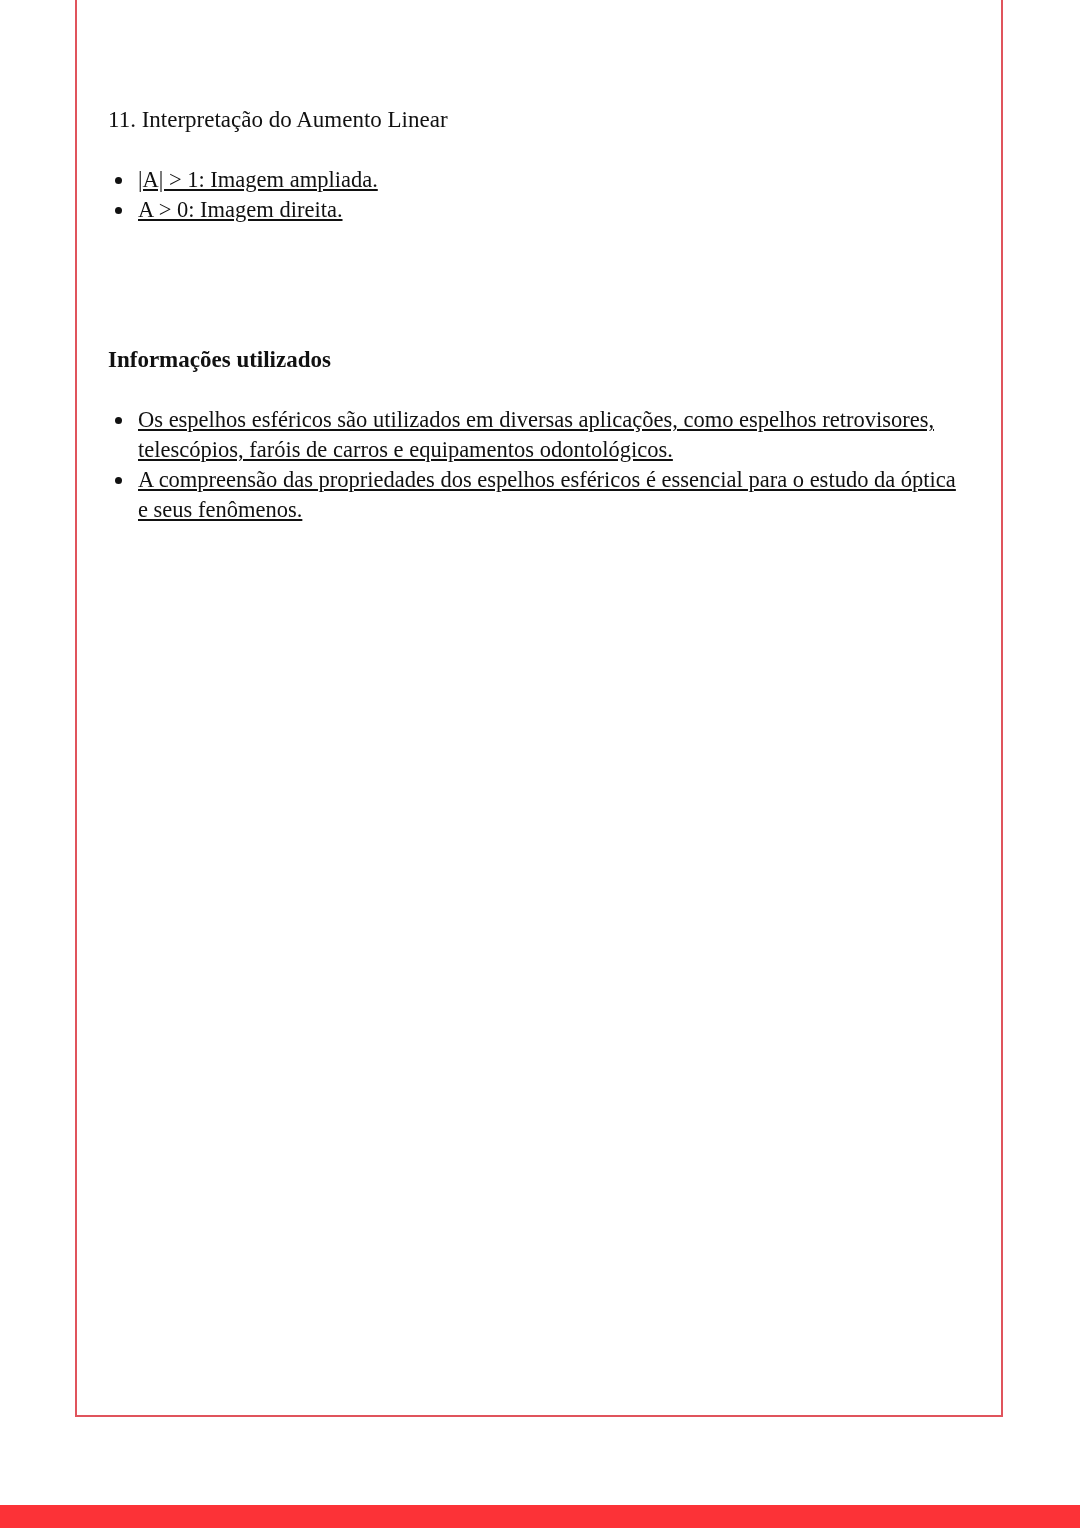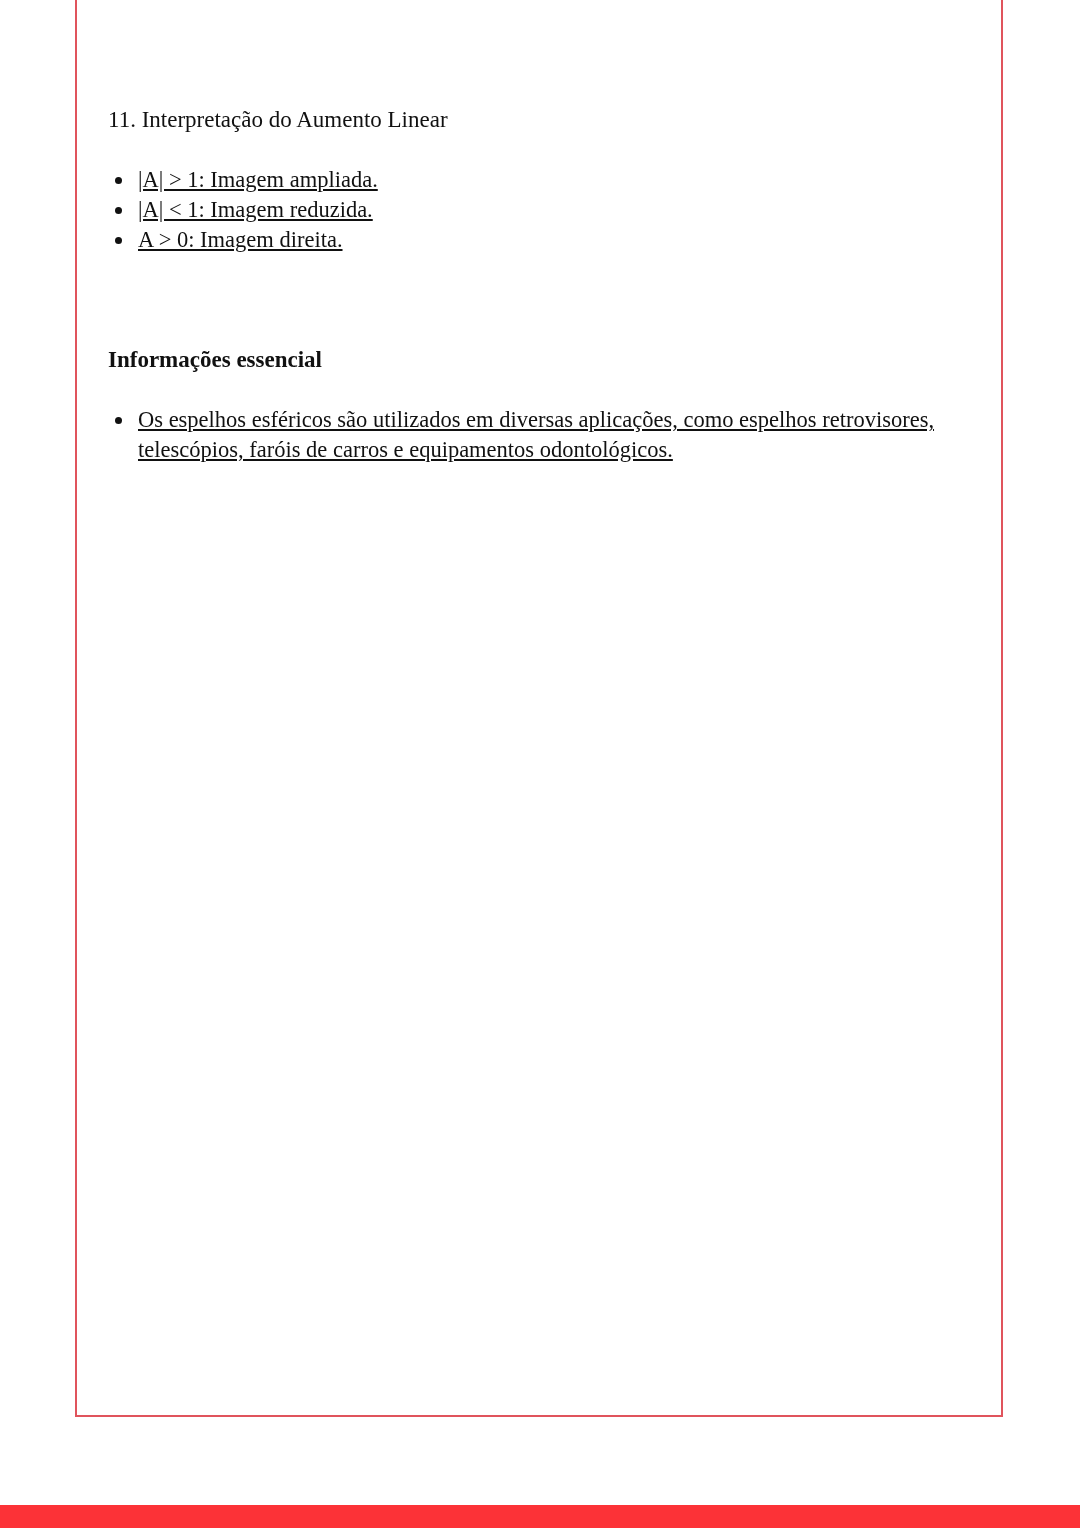--- a/index.html
+++ b/index.html
@@ -80,23 +80,23 @@
   </style>
 </head>
 <body>
 
 <div class="page-frame"></div>
 
 <h2 class="section-title">11. Interpretação do Aumento Linear</h2>
 
 <ul class="bullets list-1">
   <li>|A| &gt; 1: Imagem ampliada.</li>
-  <li>|A| &lt; 1: Imagem reduzida.</li>
   <li>A &gt; 0: Imagem direita.</li>
 </ul>
 
-<h2 class="info-title">Informações essencial</h2>
+<h2 class="info-title">Informações utilizados</h2>
 
 <ul class="bullets list-2">
   <li>Os espelhos esféricos são utilizados em diversas aplicações, como espelhos retrovisores, telescópios, faróis de carros e equipamentos odontológicos.</li>
+  <li>A compreensão das propriedades dos espelhos esféricos é essencial para o estudo da óptica e seus fenômenos.</li>
 </ul>
 
 <div class="bottom-bar"></div>
 
 </body></html>

